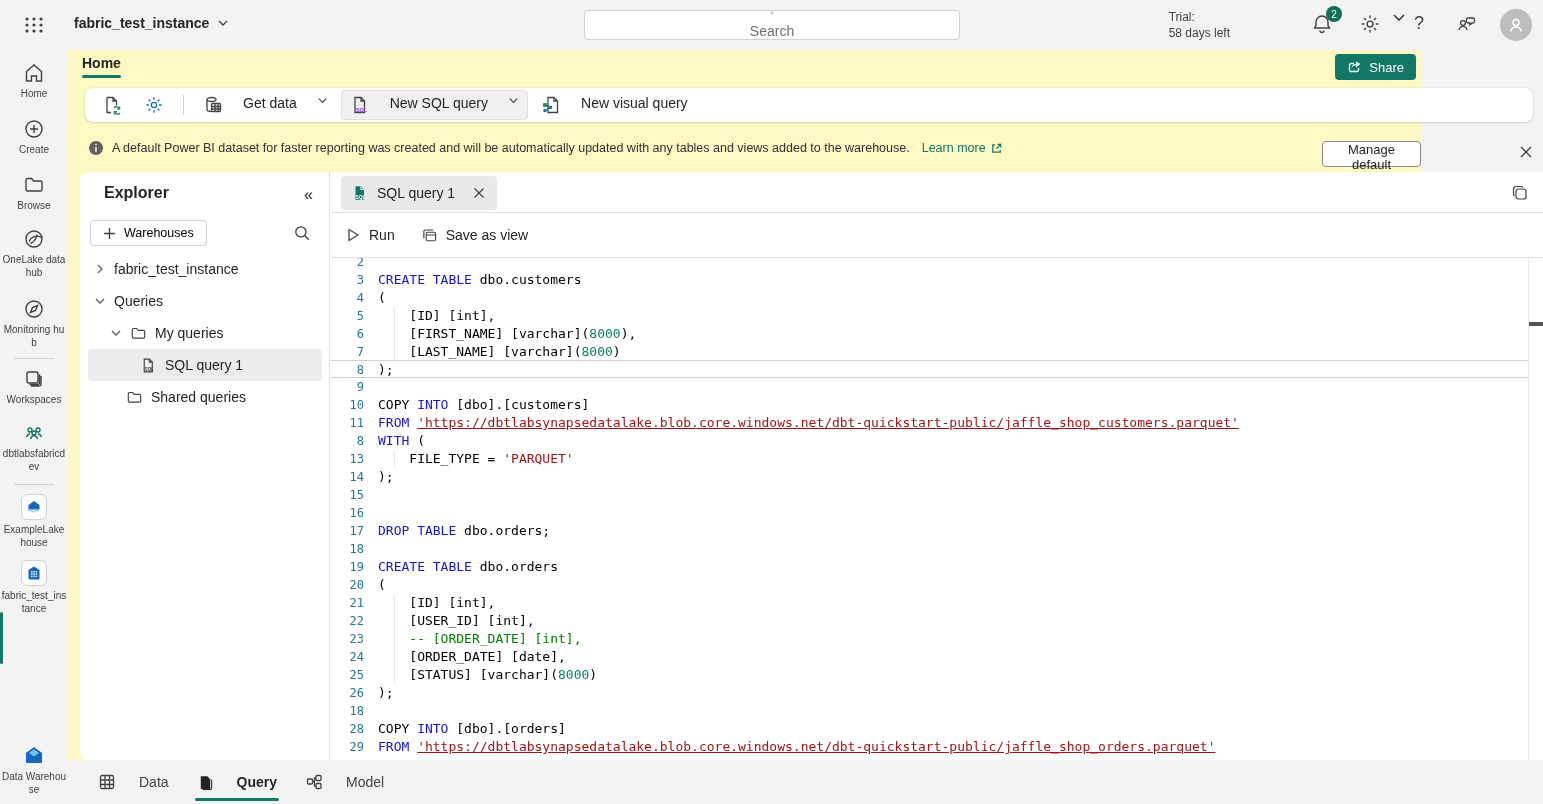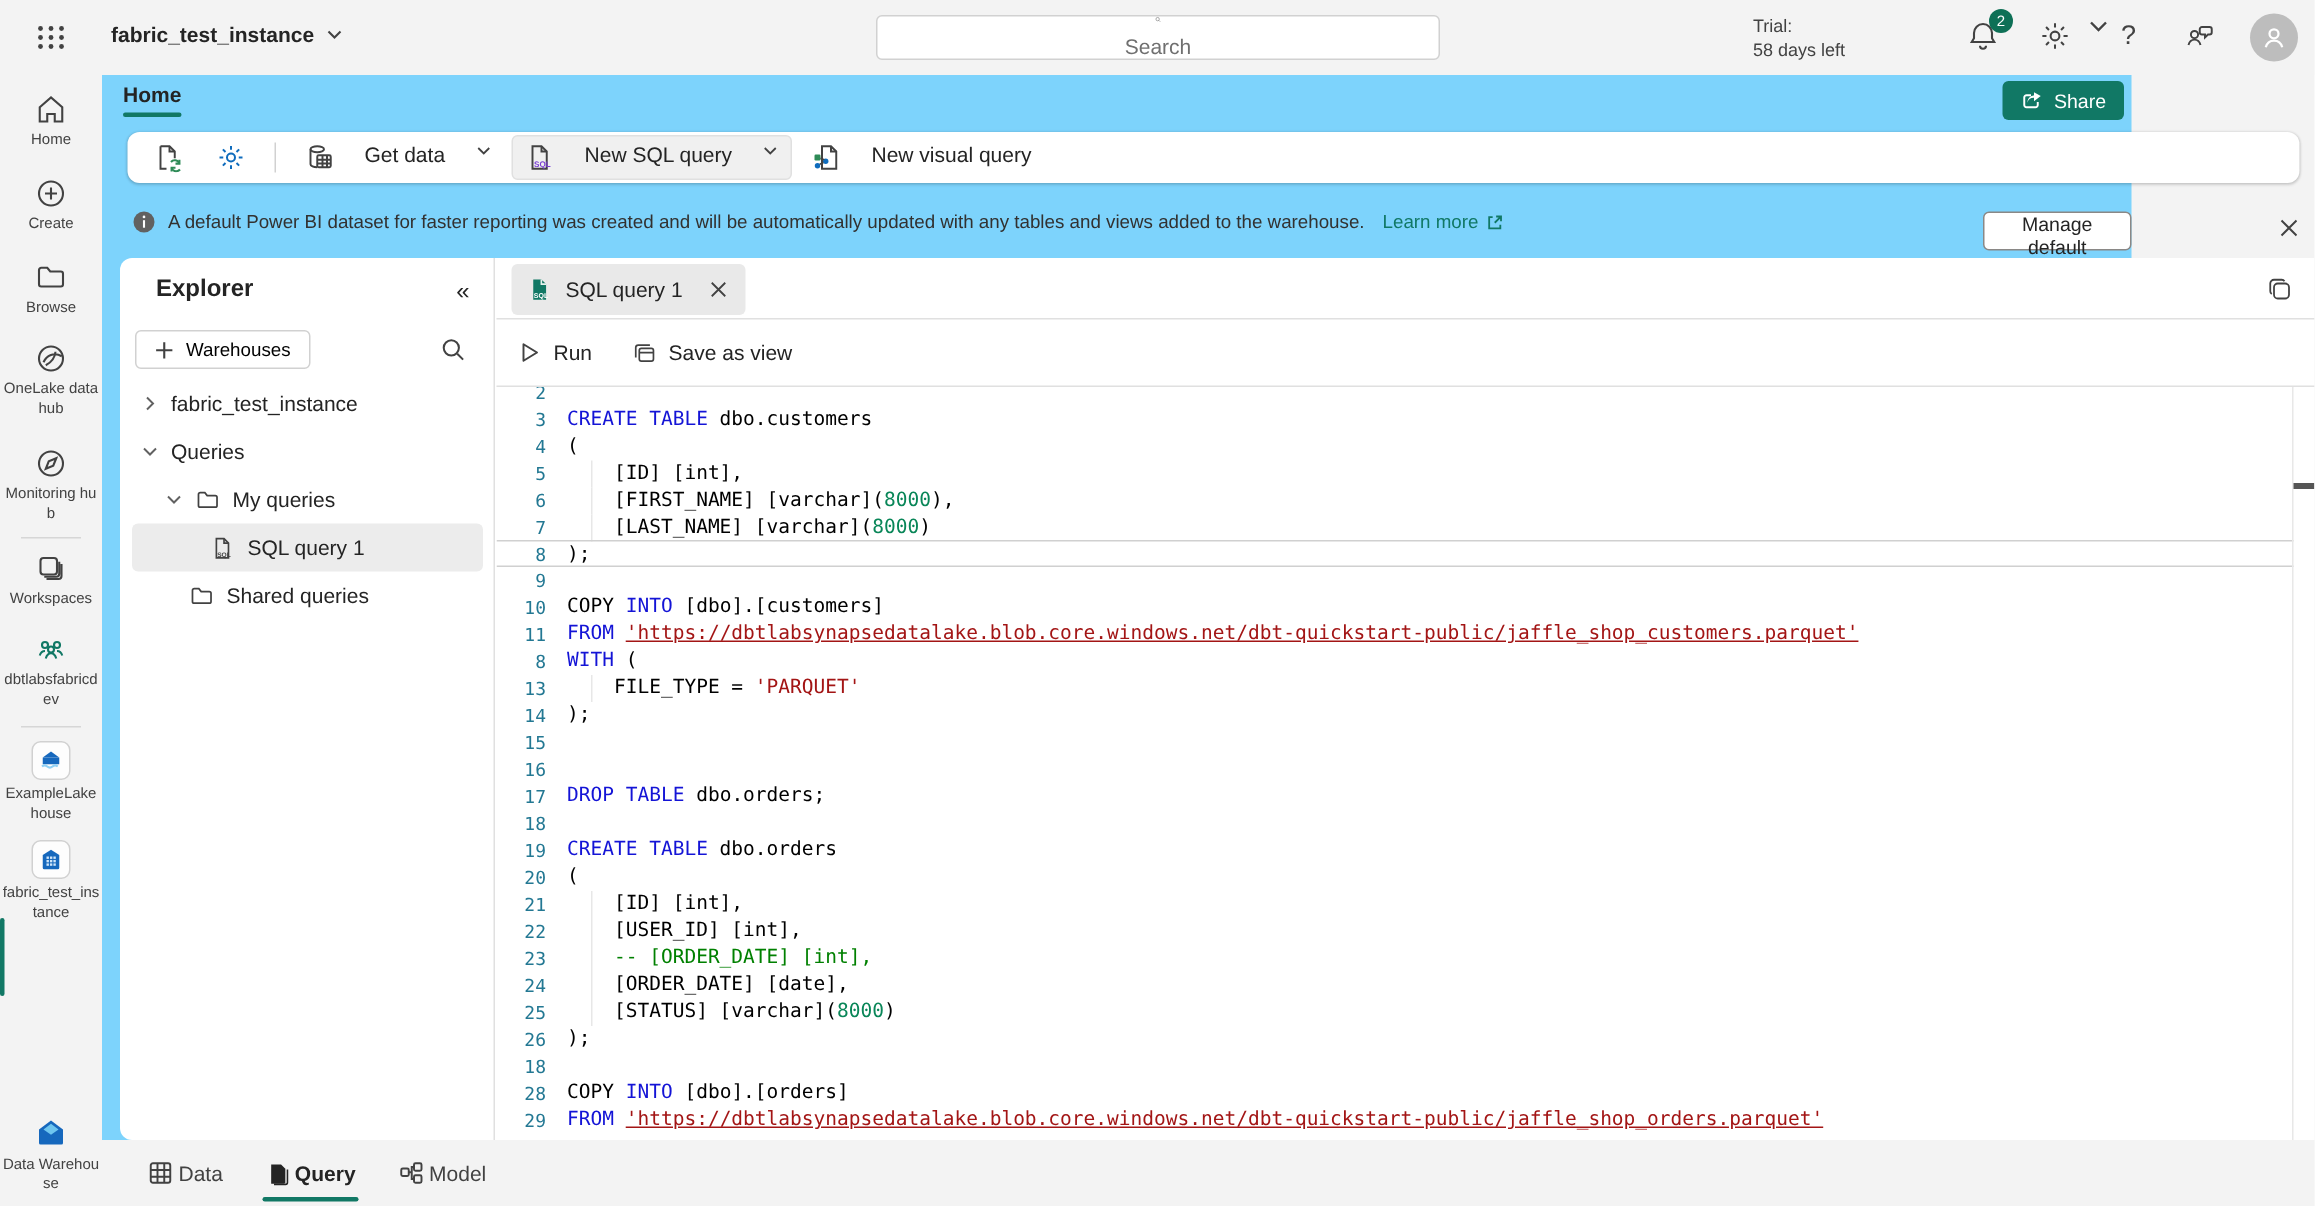--- a/index.html
+++ b/index.html
@@ -1,18 +1,18 @@
 <!DOCTYPE html>
 <html><head>
 <meta charset="utf-8">
 <style>
   * { margin:0; padding:0; box-sizing:border-box; }
   html,body { width:1543px; height:804px; overflow:hidden; }
   body { font-family:"Liberation Sans","DejaVu Sans",sans-serif; color:#242424; background:#f3f3f3; }
-  .page { position:relative; width:1421px; height:804px; background:#7dd3fc; }
+  .page { position:relative; width:1421px; height:804px; background:#fef9c3; }
   svg { display:block; }
 
   
   .topbar { position:absolute; left:0; top:0; width:1543px; height:50px; background:#f3f3f3; }
   .waffle { position:absolute; left:22px; top:13px; width:24px; height:24px; cursor:pointer; }
   .ws-name { position:absolute; left:74px; top:15px; font-size:14px; font-weight:600; display:flex; align-items:center; gap:8px; cursor:pointer; }
   .searchbox { position:absolute; left:584px; top:10px; width:376px; height:30px; background:#fff; border:1px solid #d1d1d1; border-radius:4px; display:flex; align-items:center; padding:0 10px; gap:8px;flex-direction:column; }
   .searchbox span { font-size:14px; color:#707070; }
   .trial { position:absolute; right:313px; top:9px; text-align:left; font-size:12px; color:#424242; line-height:16px;margin-left:34px; }
   .tb-icon { position:absolute; top:13px; width:24px; height:24px; cursor:pointer; color:#424242; }
@@ -71,21 +71,21 @@
   .code-line.current { border-top:1px solid #d0d0d0; border-bottom:1px solid #d0d0d0; margin-top:-1px; }
   .code-line .guide { position:absolute; left:63px; top:0; bottom:0; width:1px; background:#e7e7e7; }
   .tk-k { color:#1414d6; } .tk-p { color:#000; } .tk-num { color:#098658; }
   .tk-s { color:#a31515; } .tk-c { color:#008000; }
   .tk-u { color:#a31515; text-decoration:underline; }
   .vscroll-line { position:absolute; right:14px; top:0; bottom:0; width:1px; background:#e8e8e8; }
   .ruler-mark { position:absolute; right:0; top:64px; width:14px; height:4px; background:#555; }
 
   
   .bottombar { position:absolute; left:68px; top:760px; width:1475px; height:44px; background:#f3f3f3; display:flex; align-items:center; gap:28px; padding-left:30px; }
-  .b-tab { position:relative; display:flex; align-items:center; gap:3px; font-size:14px; color:#424242; cursor:pointer; height:100%; }
+  .b-tab { position:relative; display:flex; align-items:center; gap:23px; font-size:14px; color:#424242; cursor:pointer; height:100%; }
   .b-tab.active { font-weight:700; color:#242424; }
   .b-tab.active::after { content:""; position:absolute; left:-2px; right:-2px; bottom:3px; height:3px; border-radius:2px; background:#117865; }
 </style>
 </head>
 <body>
 
 <div class="page">
 
   <div class="topbar">
     <div class="waffle">

